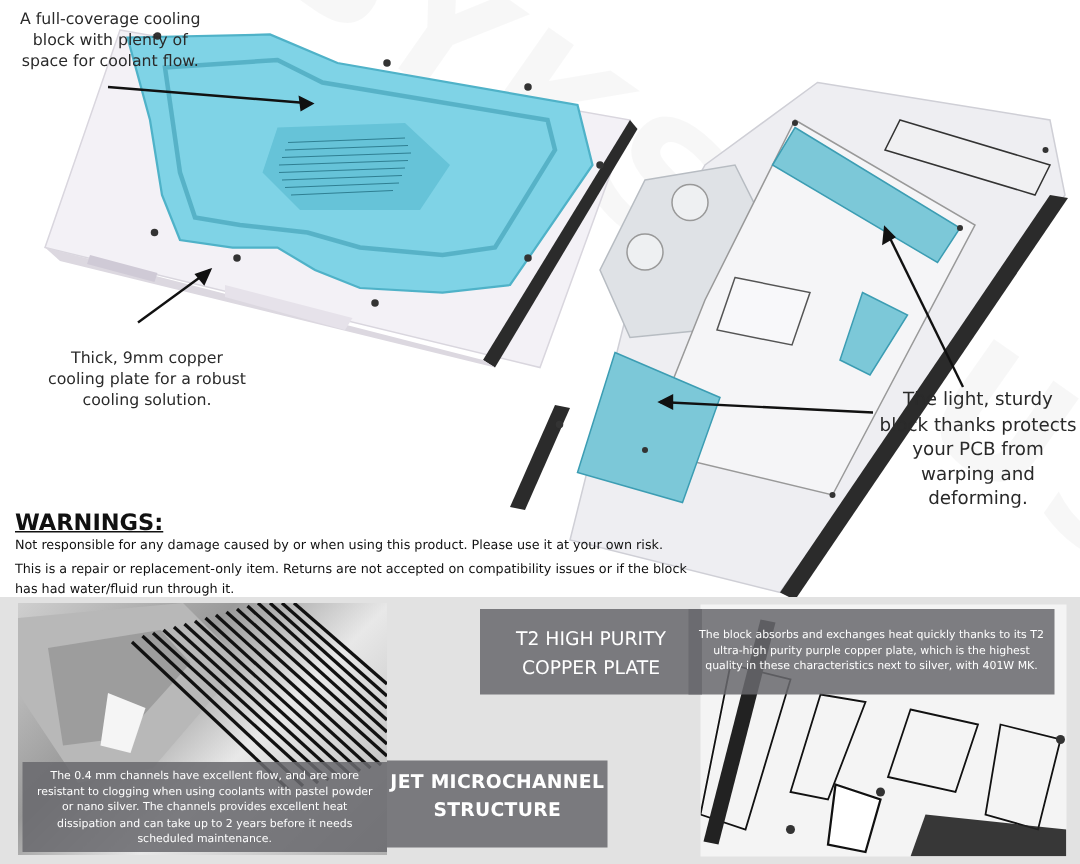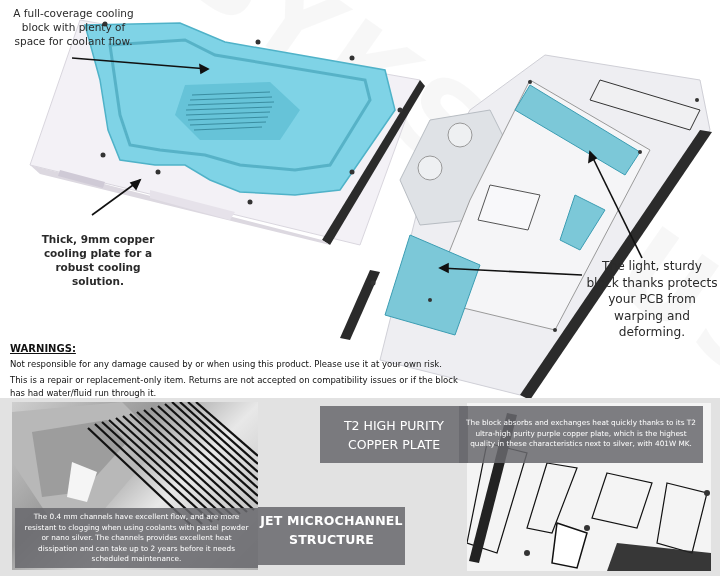--- a/index.html
+++ b/index.html
@@ -8,21 +8,21 @@
 
   .top { position: absolute; left: 0; top: 0; width: 720px; height: 400px; background: #fff; overflow: hidden; }
   .watermark { position: absolute; font-weight: bold; font-size: 110px; color: rgba(0,0,0,0.03); transform: rotate(35deg); letter-spacing: 6px; white-space: nowrap; }
 
   .callout { position: absolute; font-size: 10.5px; line-height: 14px; text-align: center; color: #2a2a2a; }
   .callout.right { font-size: 12.2px; line-height: 16.5px; }
 
   svg.art { position: absolute; left: 0; top: 0; }
 
   .warnings { position: absolute; left: 10px; top: 342px; width: 460px; font-size: 8.5px; line-height: 13px; color: #111; }
-  .warnings .title { text-decoration: underline; font-weight: bold; font-size: 10px; margin-bottom: 3px; font-weight: 600; }
+  .warnings .title { text-decoration: underline; font-weight: bold; font-size: 15px; margin-bottom: 3px; font-weight: 600; }
   .warnings p { margin-bottom: 3px; }
 
   .bottom { position: absolute; left: 0; top: 398px; width: 720px; height: 178px; background: #e2e2e2; overflow: hidden; }
   .photo { position: absolute; overflow: hidden; }
   .photo-left { left: 12px; top: 4px; width: 246px; height: 168px; background: linear-gradient(135deg, #cfcfcf 0%, #9a9a9a 35%, #e8e8e8 60%, #b0b0b0 100%); }
   .photo-right { left: 467px; top: 5px; width: 244px; height: 168px; background: #f4f4f4; }
 
   .caption-box { position: absolute; background: rgba(105,105,110,0.86); color: #fff; }
   .cap-jet-desc { left: 15px; top: 110px; width: 243px; height: 60px; font-size: 7.3px; line-height: 10.5px; text-align: center; padding: 4px 6px; }
   .cap-jet-title { left: 258px; top: 109px; width: 147px; height: 58px; font-size: 12.5px; line-height: 19px; text-align: center; padding-top: 4px; letter-spacing: 0.2px; font-weight: bold; }
@@ -104,21 +104,21 @@
       <line x1="92" y1="215" x2="140" y2="180"></line>
       <polygon points="140,180 131,183 136,189"></polygon>
       <line x1="642" y1="258" x2="590" y2="152"></line>
       <polygon points="590,152 589,162 596,158"></polygon>
       <line x1="582" y1="275" x2="440" y2="268"></line>
       <polygon points="440,268 448,264 448,272"></polygon>
     </g>
   </svg>
 
   <div class="callout" style="left:6px; top:6px; width:135px;">A full-coverage cooling block with plenty of space for coolant flow.</div>
-  <div class="callout" style="left:28px; top:232px; width:140px;font-weight:bold;">Thick, 9mm copper cooling plate for a robust cooling solution.</div>
+  <div class="callout" style="left:28px; top:232px; width:140px;">Thick, 9mm copper cooling plate for a robust cooling solution.</div>
   <div class="callout right" style="left:584px; top:258px; width:136px;">The light, sturdy block thanks protects your PCB from warping and deforming.</div>
 
   <div class="warnings">
     <div class="title">WARNINGS:</div>
     <p>Not responsible for any damage caused by or when using this product. Please use it at your own risk.</p>
     <p>This is a repair or replacement-only item. Returns are not accepted on compatibility issues or if the block has had water/fluid run through it.</p>
   </div>
 </div>
 
 <div class="bottom">

